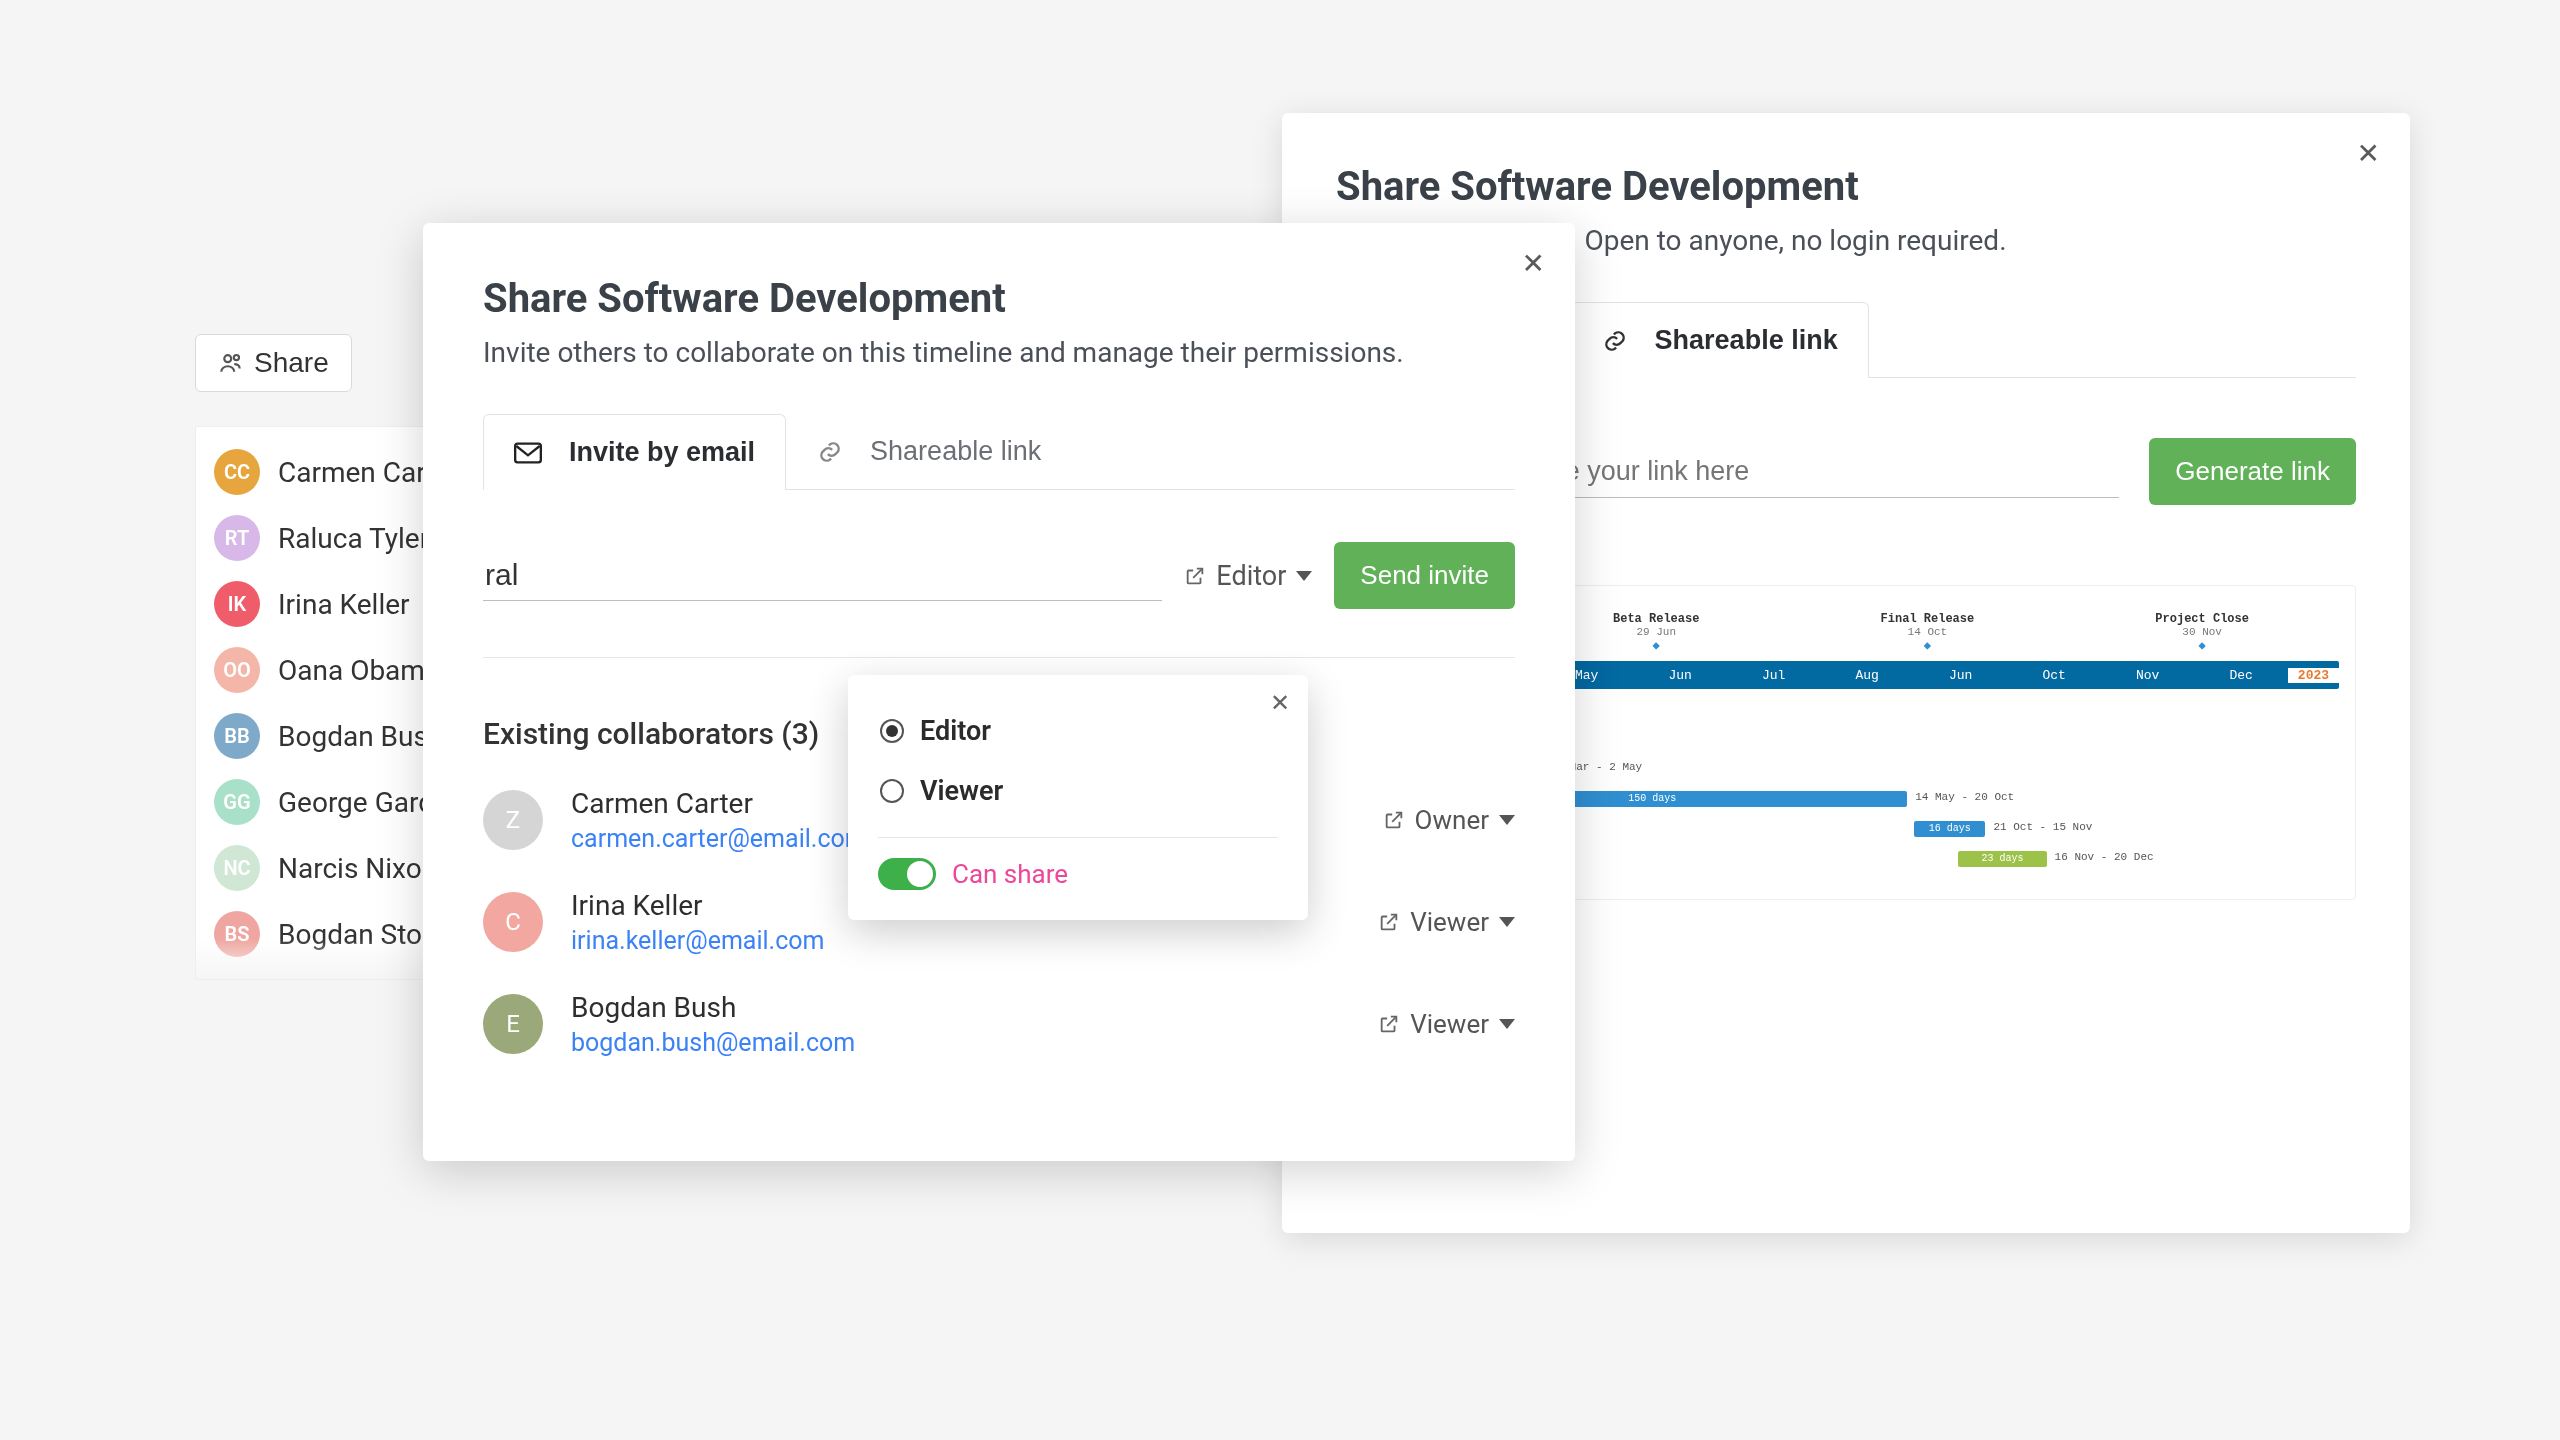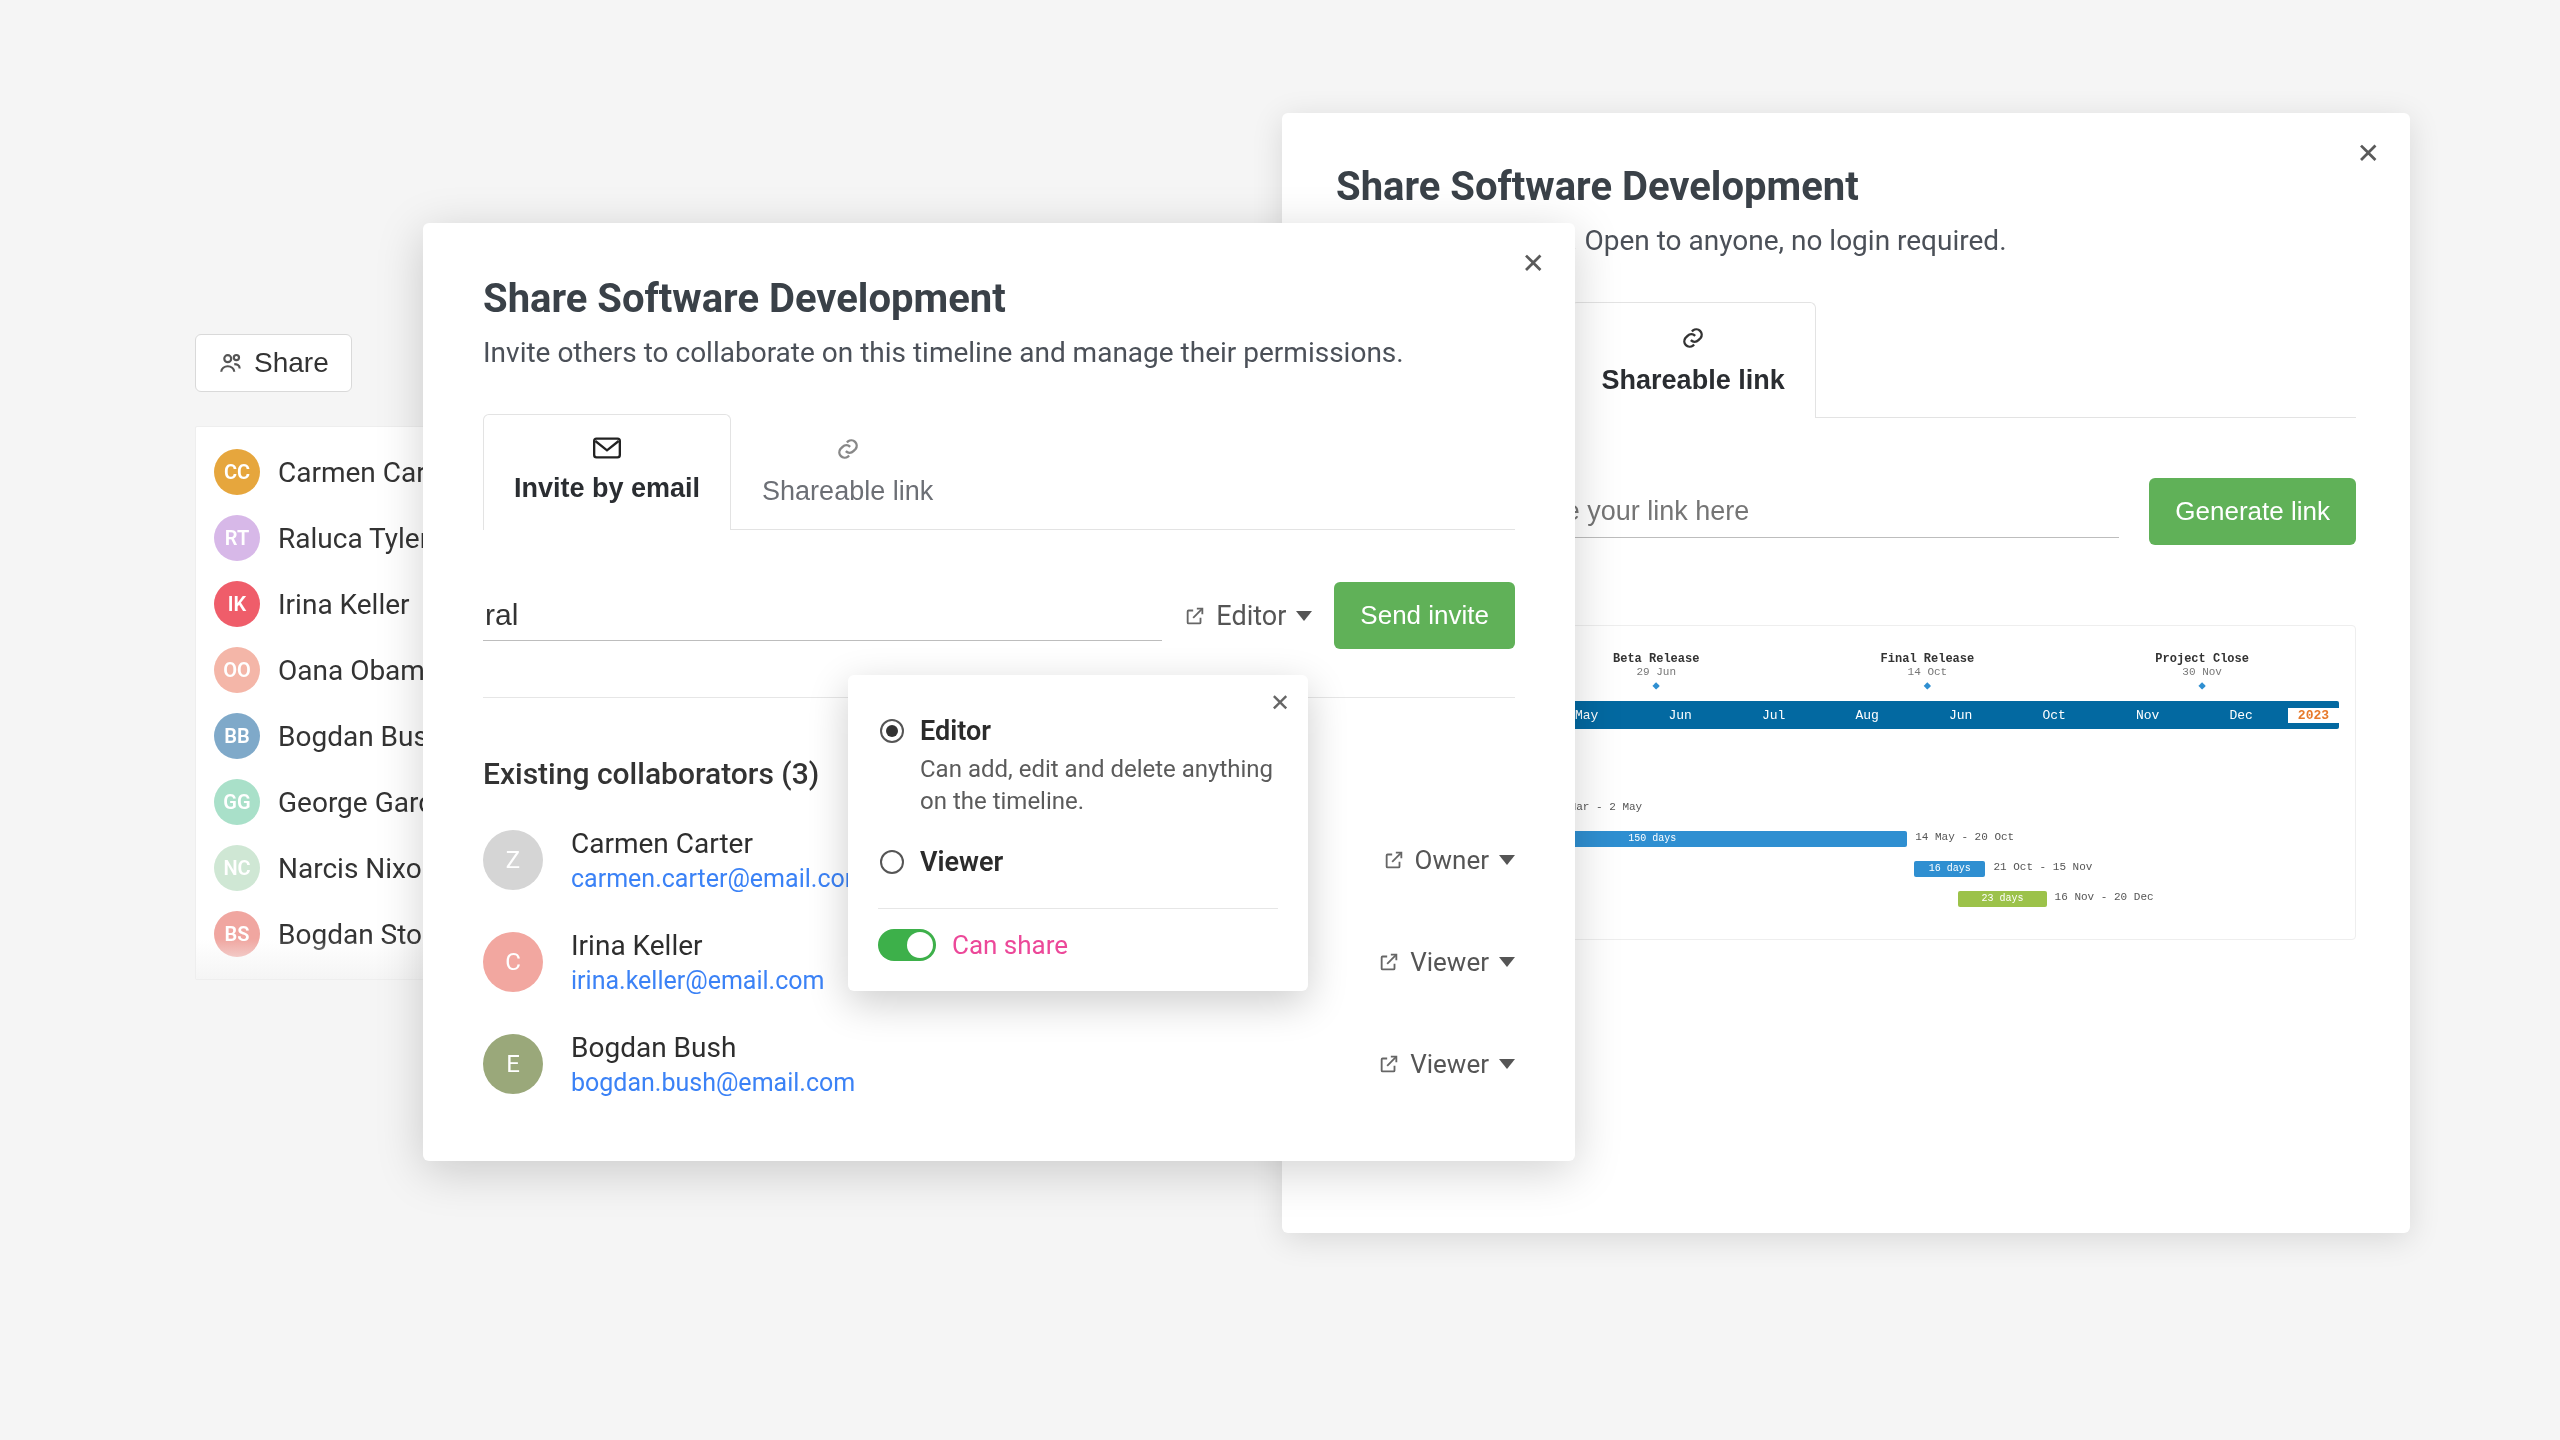--- a/index.html
+++ b/index.html
@@ -67,26 +67,25 @@
     position: absolute; right: 30px; top: 24px;
     font-size: 28px; color: #5a5a5a; cursor: pointer;
     background: none; border: none;
   }
 
   .tabs {
     display: flex; gap: 0; margin-top: 44px;
     border-bottom: 1px solid #e3e3e3;
   }
   .tab {
-    display: flex; align-items: center; gap: 14px;
+    display: flex; align-items: center; gap: 27px;
     padding: 22px 30px;
     font-size: 27px; color: #6c6f75; cursor: pointer;
     border: 1px solid transparent; border-bottom: none;
     background: none;
-    flex-direction: column;
   }
   .tab.active {
     color: #2a2d31; font-weight: 600;
     border-color: #e3e3e3;
     border-radius: 6px 6px 0 0;
     background: #fff;
     position: relative; top: 1px;
   }
 
   .link-row {
@@ -446,21 +445,20 @@
         </div>
       </div>
   </div>
 
   <div class="role-pop">
     <button class="close-mini">✕</button>
     <div class="role-opt">
       <div class="radio sel"></div>
       <div>
         <div class="lbl">Editor</div>
-        <div class="desc">Can add, edit and delete anything on the timeline.</div>
       </div>
     </div>
     <div class="role-opt">
       <div class="radio"></div>
       <div>
         <div class="lbl">Viewer</div>
       </div>
     </div>
     <div class="divider"></div>
     <div class="toggle-row">

